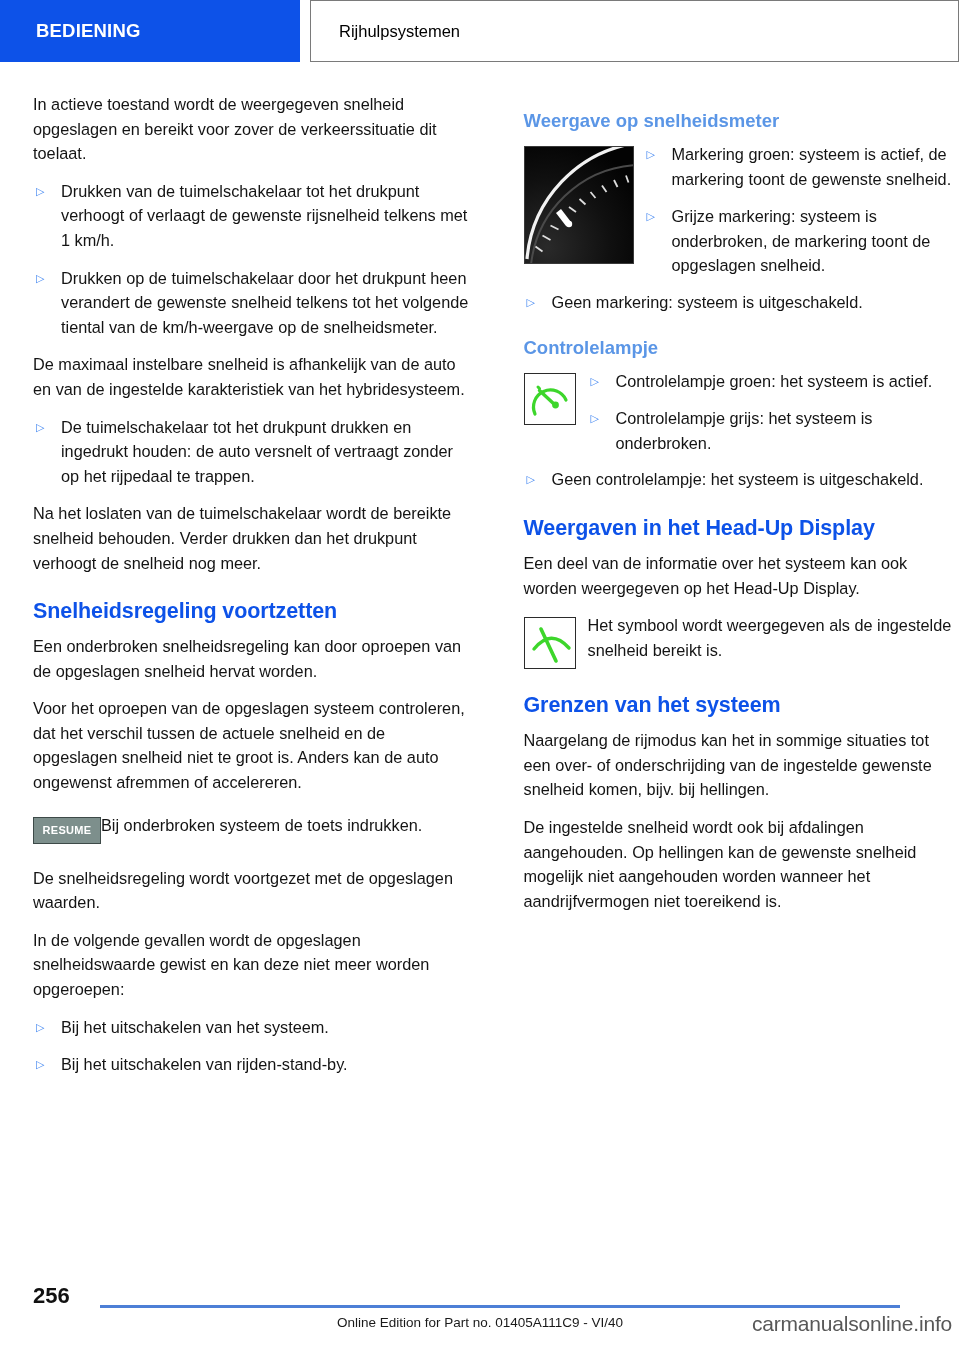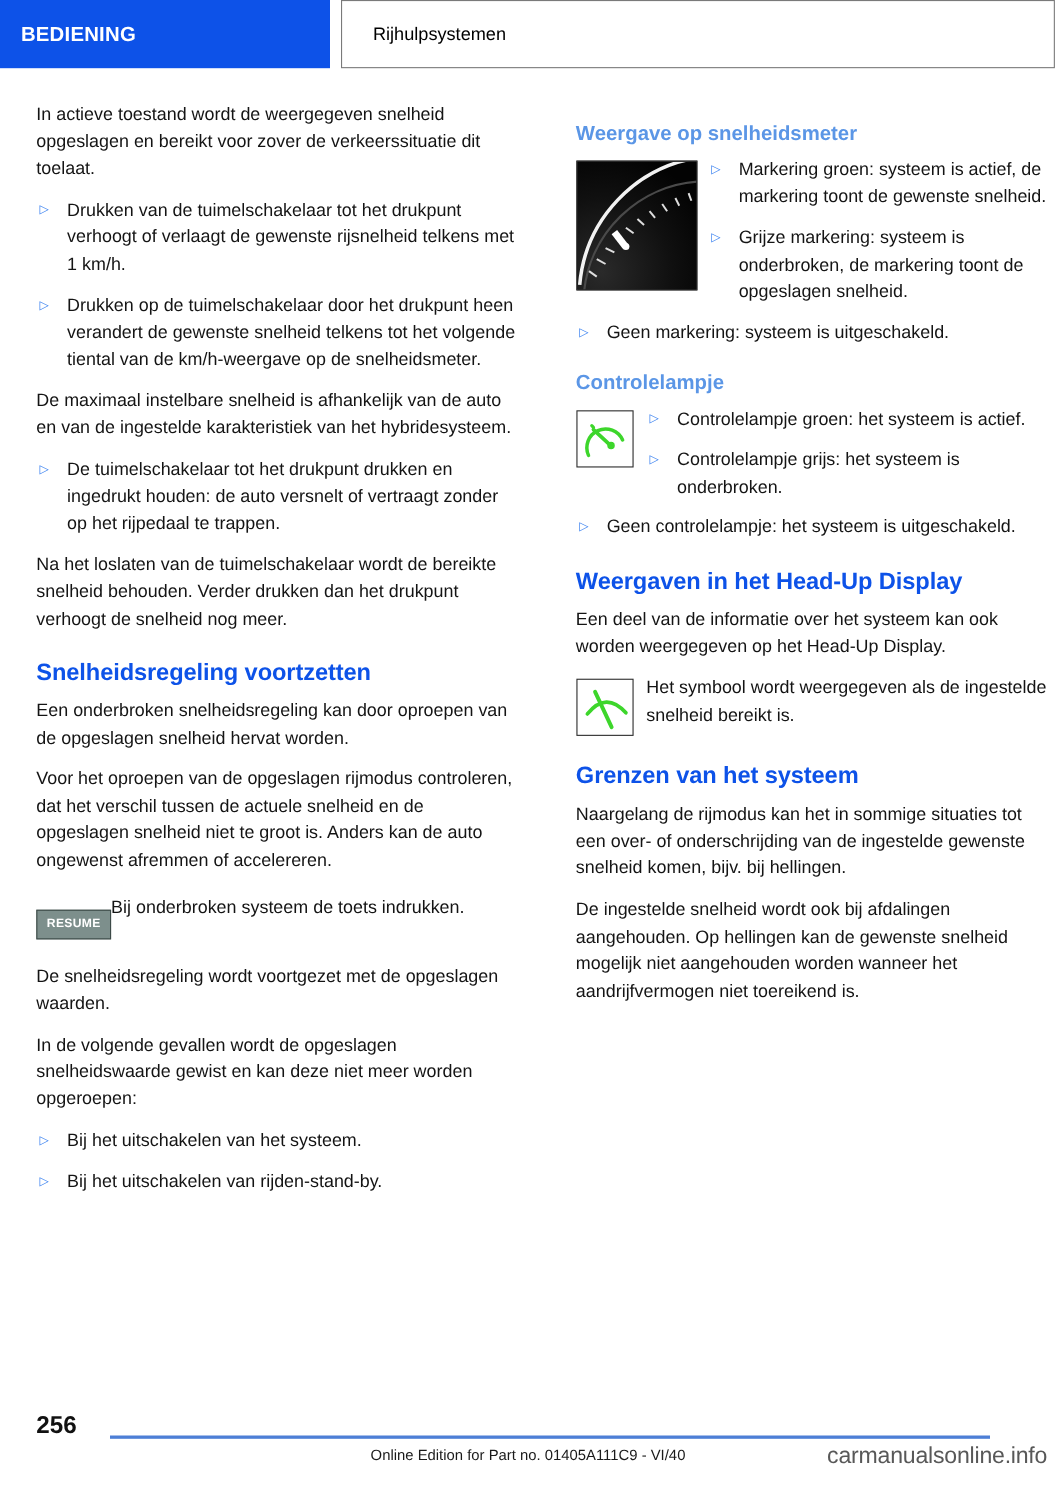--- a/index.html
+++ b/index.html
@@ -24,21 +24,21 @@
     width: 960px; height: 62px;
     display: flex;
     align-items: stretch;
   }
   .header-chapter {
     width: 300px;
     background: #0d52e8;
     color: #ffffff;
     display: flex;
     align-items: center;
-    padding-left: 19px;
+    padding-left: 36px;
     font-size: 18.5px;
     font-weight: bold;
     letter-spacing: 0.2px;
   }
   .header-section {
     flex: 1;
     margin-left: 10px;
     margin-right: 1px;
     border: 1.6px solid #7a7a7a;
     border-top: 1.6px solid #7a7a7a;
@@ -156,21 +156,21 @@
     width: 68px; height: 27px;
     background: #7d8f8c;
     border: 1.4px solid #3d4a48;
     color: #ffffff;
     font-size: 11px;
     font-weight: bold;
     letter-spacing: 0.3px;
     display: flex;
     align-items: center;
     justify-content: center;
-    margin-top: 14px;
+    margin-top: 4px;
   }
   .resume-text {
     margin-left: 22px;
     flex: 1;
   }
 
   
   .footer {
     position: absolute;
     left: 0; bottom: 0;
@@ -239,21 +239,21 @@
         <span class="bullet-marker">▷</span>
         <p class="bullet-text">De tuimelschakelaar tot het drukpunt drukken en ingedrukt houden: de auto versnelt of vertraagt zonder op het rijpedaal te trappen.</p>
       </div>
 
       <p class="body sub-para">Na het loslaten van de tuimelschakelaar wordt de bereikte snelheid behouden. Verder drukken dan het drukpunt verhoogt de snelheid nog meer.</p>
 
       <h2 class="h-main">Snelheidsregeling voortzetten</h2>
 
       <p class="body">Een onderbroken snelheidsregeling kan door oproepen van de opgeslagen snelheid hervat worden.</p>
 
-      <p class="body">Voor het oproepen van de opgeslagen rijmodus controleren, dat het verschil tussen de actuele snelheid en de opgeslagen snelheid niet te groot is. Anders kan de auto ongewenst afremmen of accelereren.</p>
+      <p class="body">Voor het oproepen van de opgeslagen systeem controleren, dat het verschil tussen de actuele snelheid en de opgeslagen snelheid niet te groot is. Anders kan de auto ongewenst afremmen of accelereren.</p>
 
       <div class="resume-row">
         <div class="resume-key">RESUME</div>
         <p class="body resume-text">Bij onderbroken systeem de toets indrukken.</p>
       </div>
 
       <p class="body">De snelheidsregeling wordt voortgezet met de opgeslagen waarden.</p>
 
       <p class="body">In de volgende gevallen wordt de opgeslagen snelheidswaarde gewist en kan deze niet meer worden opgeroepen:</p>
 

